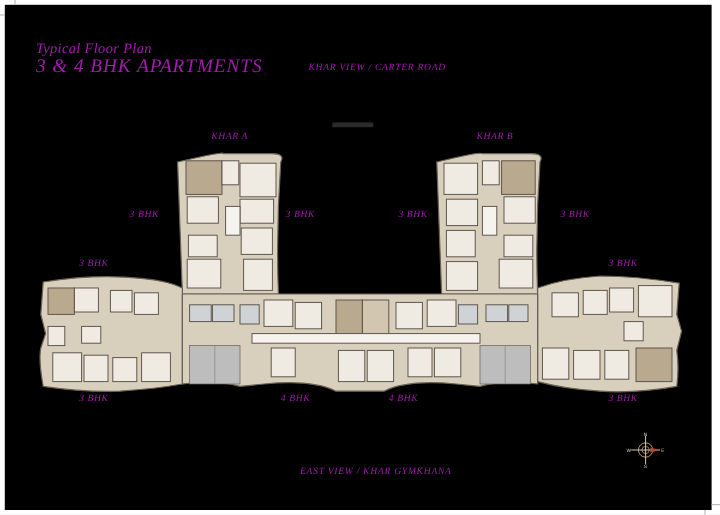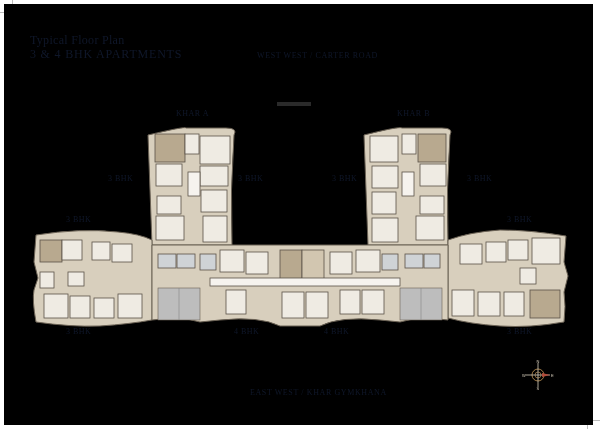--- a/index.html
+++ b/index.html
@@ -1,41 +1,41 @@
 <!DOCTYPE html>
 <html><head>
 <meta charset="utf-8">
 <style>
   html, body { margin:0; padding:0; background:#ffffff; }
   body { width:600px; height:429px; position:relative; overflow:hidden; font-family:"Liberation Serif","DejaVu Serif",serif; }
   .sheet { position:absolute; left:4px; top:4px; width:589px; height:421px; background:#000; }
   .crop { position:absolute; background:#bbb; }
-  .txt { position:absolute; color:#0f172a; white-space:nowrap; letter-spacing:0.3px; }
+  .txt { position:absolute; color:#a21caf; white-space:nowrap; letter-spacing:0.3px;font-style:italic; }
   .title1 { left:30px; top:33px; font-size:12px; }
-  .title2 { left:30px; top:47px; font-size:12px; letter-spacing:0.8px; }
+  .title2 { left:30px; top:47px; font-size:16px; letter-spacing:0.8px; }
   .view { font-size:8px; letter-spacing:0.6px; }
   .lbl { font-size:8px; letter-spacing:0.5px; }
   .wm { position:absolute; left:277px; top:102px; width:34px; height:4px; background:#2a2a2a; }
   svg.plan { position:absolute; left:0; top:0; }
   .compass { position:absolute; left:520px; top:360px; width:36px; height:30px; }
 </style>
 </head>
 <body>
 
 <div class="sheet"></div>
 
 <div class="crop" style="left:12px;top:0;width:1px;height:4px;"></div>
 <div class="crop" style="left:0;top:12px;width:4px;height:1px;"></div>
 <div class="crop" style="left:587px;top:425px;width:1px;height:4px;"></div>
 <div class="crop" style="left:593px;top:420px;width:7px;height:1px;"></div>
 
 <div class="txt title1">Typical Floor Plan</div>
 <div class="txt title2">3 &amp; 4 BHK APARTMENTS</div>
-<div class="txt view" style="left:257px;top:51px;">WEST WEST / CARTER ROAD</div>
-<div class="txt view" style="left:250px;top:388px;">EAST WEST / KHAR GYMKHANA</div>
+<div class="txt view" style="left:257px;top:51px;">KHAR VIEW / CARTER ROAD</div>
+<div class="txt view" style="left:250px;top:388px;">EAST VIEW / KHAR GYMKHANA</div>
 <div class="wm"></div>
 
 <svg class="plan" width="600" height="429" viewBox="0 0 600 429">
 
   <path d="M148,135 Q186,126 186,128 L190,128 L226,128 Q238,128 234,135 Q230,190 232,245 L152,245 Q150,190 148,135 Z" fill="#d8cfbd" stroke="#6b6255" stroke-width="1"></path>
 
   <path d="M364,135 Q400,126 402,128 L406,128 L442,128 Q454,128 450,135 Q446,190 448,245 L368,245 Q366,190 364,135 Z" fill="#d8cfbd" stroke="#6b6255" stroke-width="1"></path>
 
   <path d="M36,235 Q80,228 118,232 Q140,234 152,240 L152,320 Q130,324 100,326 Q70,327 36,322 Q32,300 34,290 L38,278 L34,262 Z" fill="#d8cfbd" stroke="#6b6255" stroke-width="1"></path>
 

